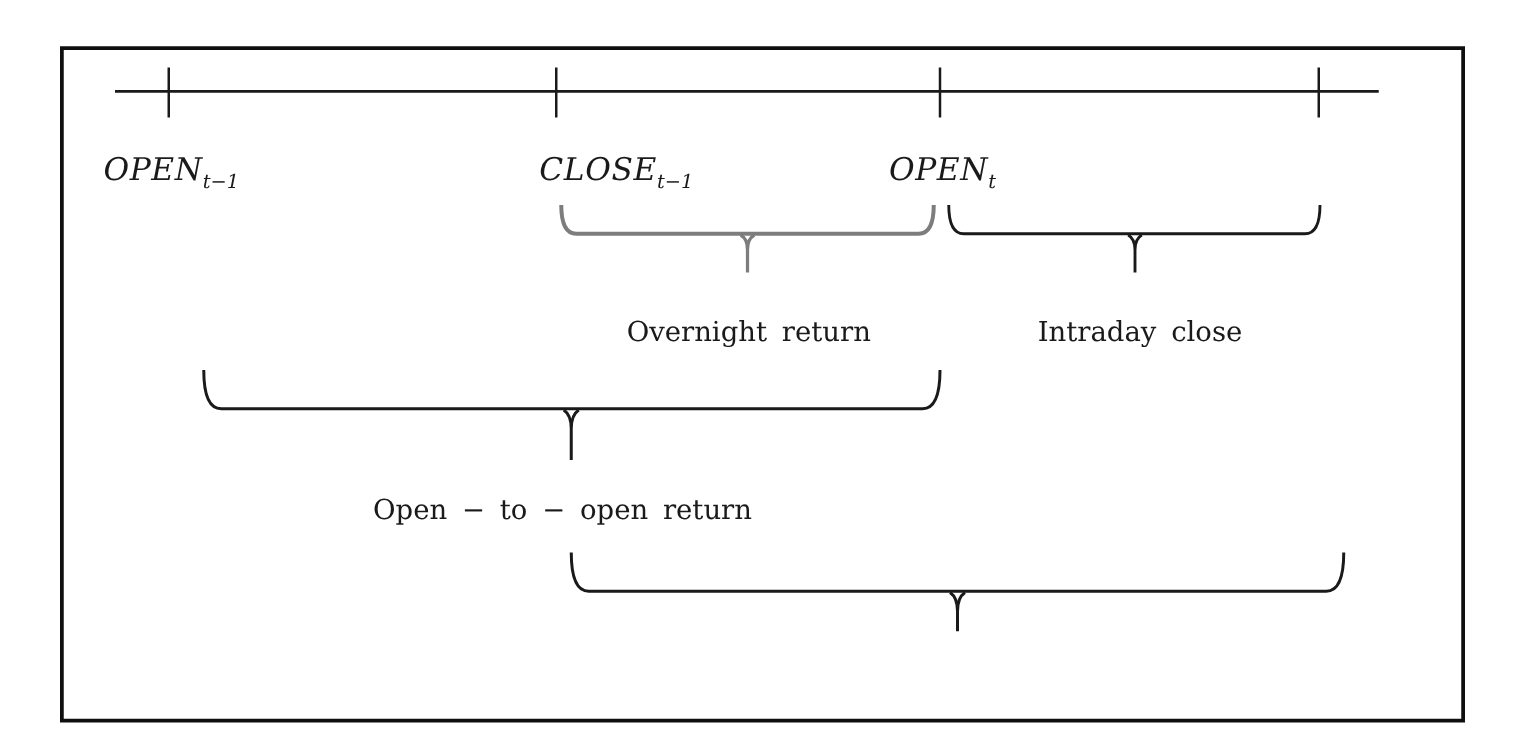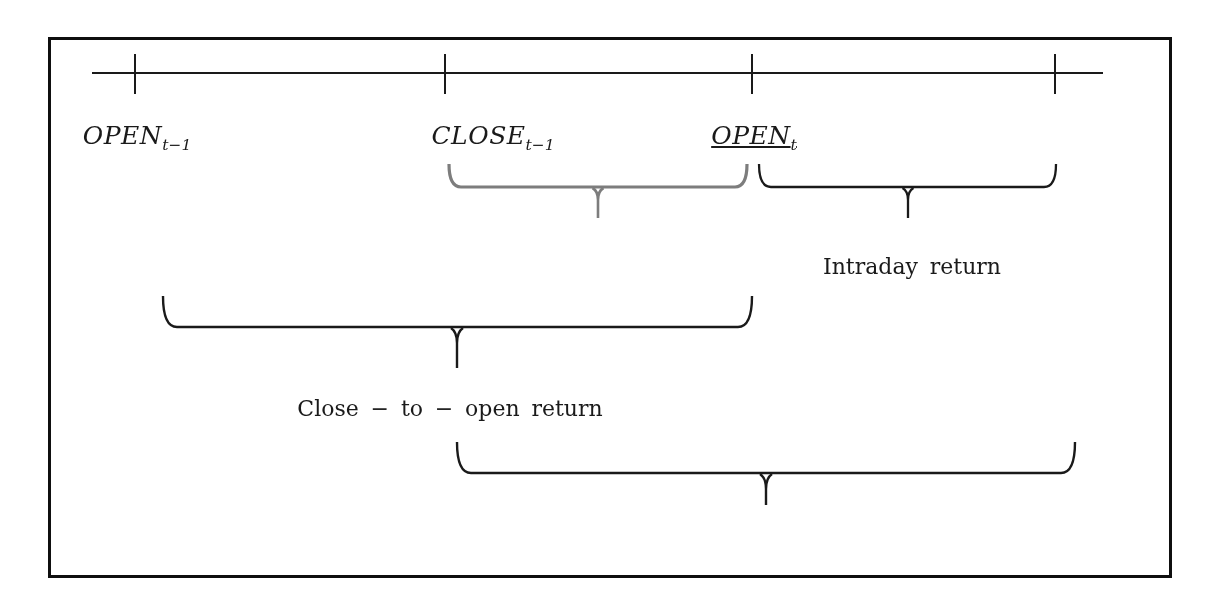--- a/index.html
+++ b/index.html
@@ -84,22 +84,23 @@
     <g>
       <path class="ink-stroke" stroke-width="2.4" d="M 457 442 Q 457 473 471 473 L 1061 473 Q 1075 473 1075 442"></path>
       <path class="ink-stroke" stroke-width="2.4" d="M 760 474 Q 766 478 766 489 L 766 505 M 772 474 Q 766 478 766 489"></path>
     </g>
   </svg>
 
   <div class="point-label" style="left:137px;top:121px;"><span>OPEN</span><sub>t−1</sub></div>
 
   <div class="point-label" style="left:461px;top:121px;margin-left:32px;"><span>CLOSE</span><sub>t−1</sub></div>
 
-  <div class="point-label" style="left:754px;top:121px;text-decoration:underline;"><span>OPEN</span><sub>t</sub></div>
+  <div class="point-label" style="left:754px;top:121px;"><span>OPEN</span><sub>t</sub></div>
 
 
+  <div class="caption" style="left:599px;top:254px;">Overnight return</div>
 
-  <div class="caption" style="left:912px;top:254px;">Intraday return</div>
+  <div class="caption" style="left:912px;top:254px;">Intraday close</div>
 
-  <div class="caption" style="left:450px;top:396px;">Close − to − open return</div>
+  <div class="caption" style="left:450px;top:396px;">Open − to − open return</div>
 
 
 </div>
 
 </body></html>

